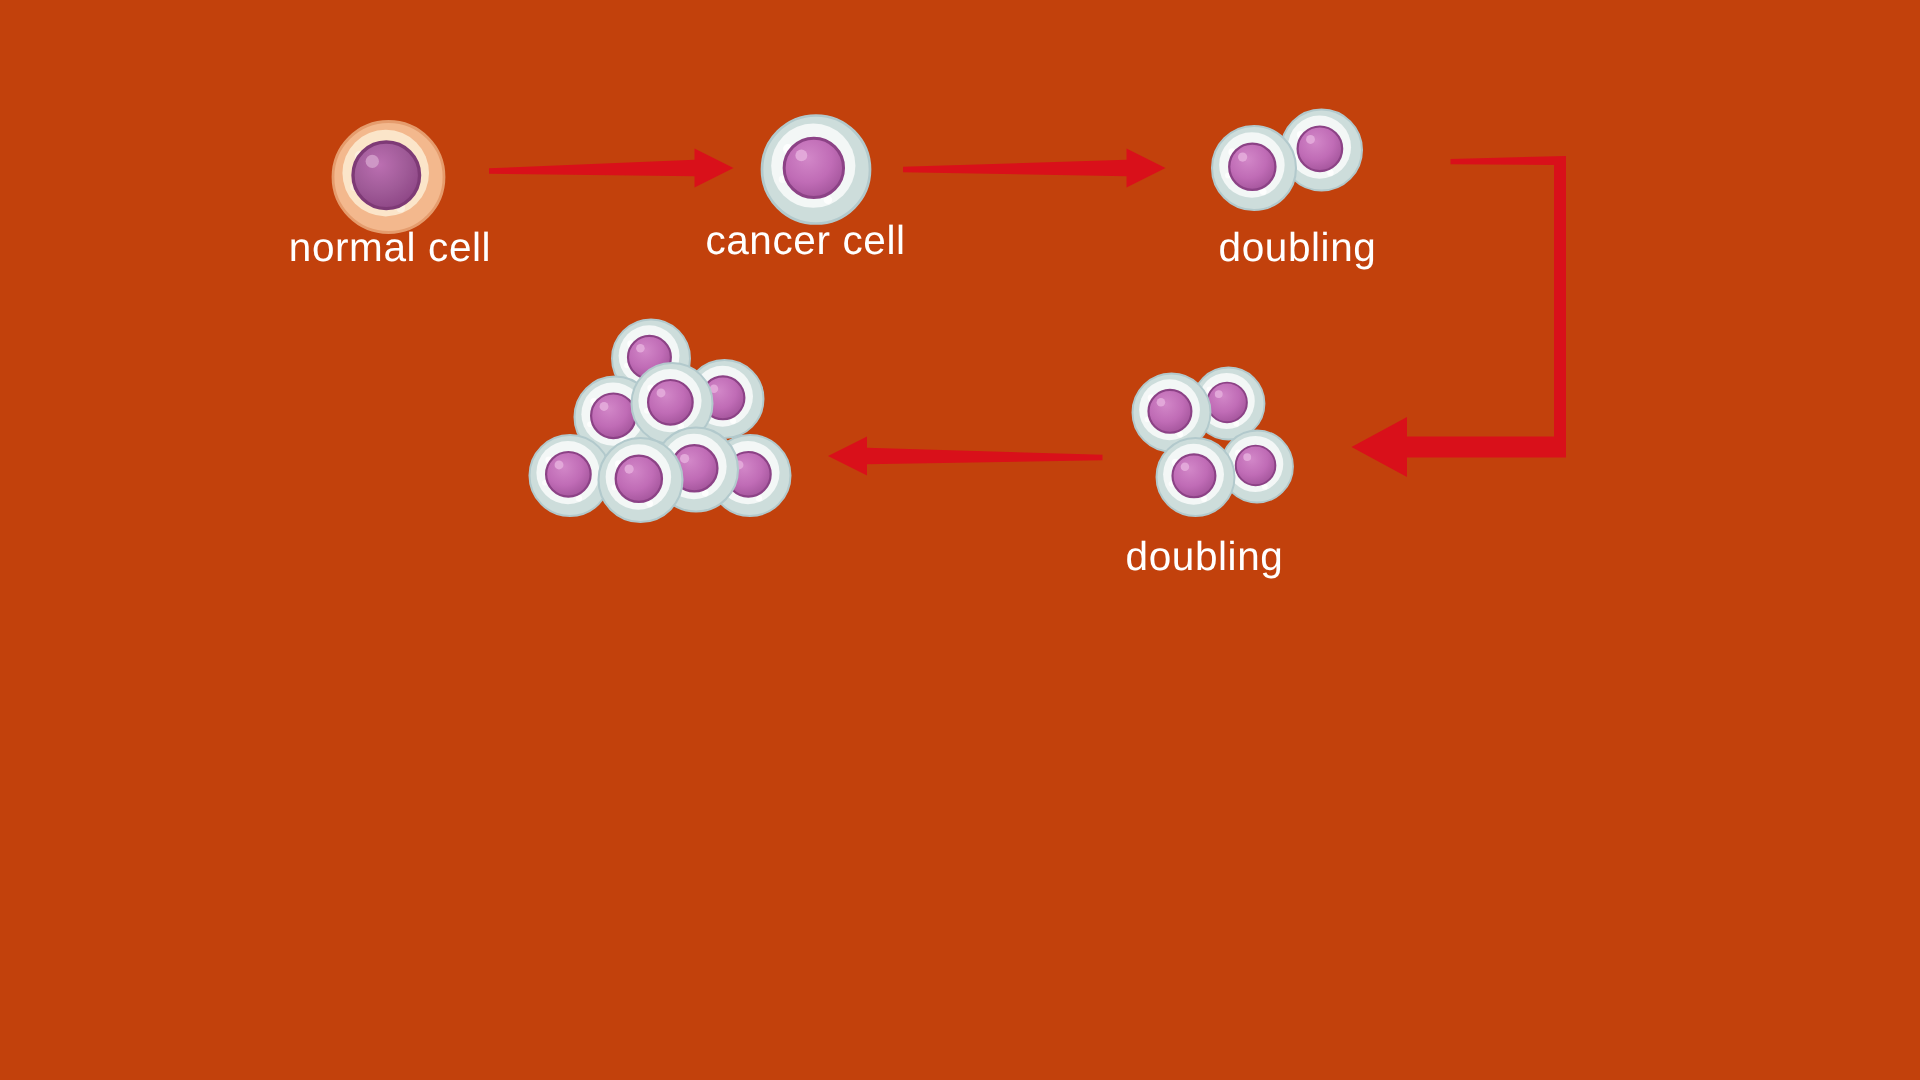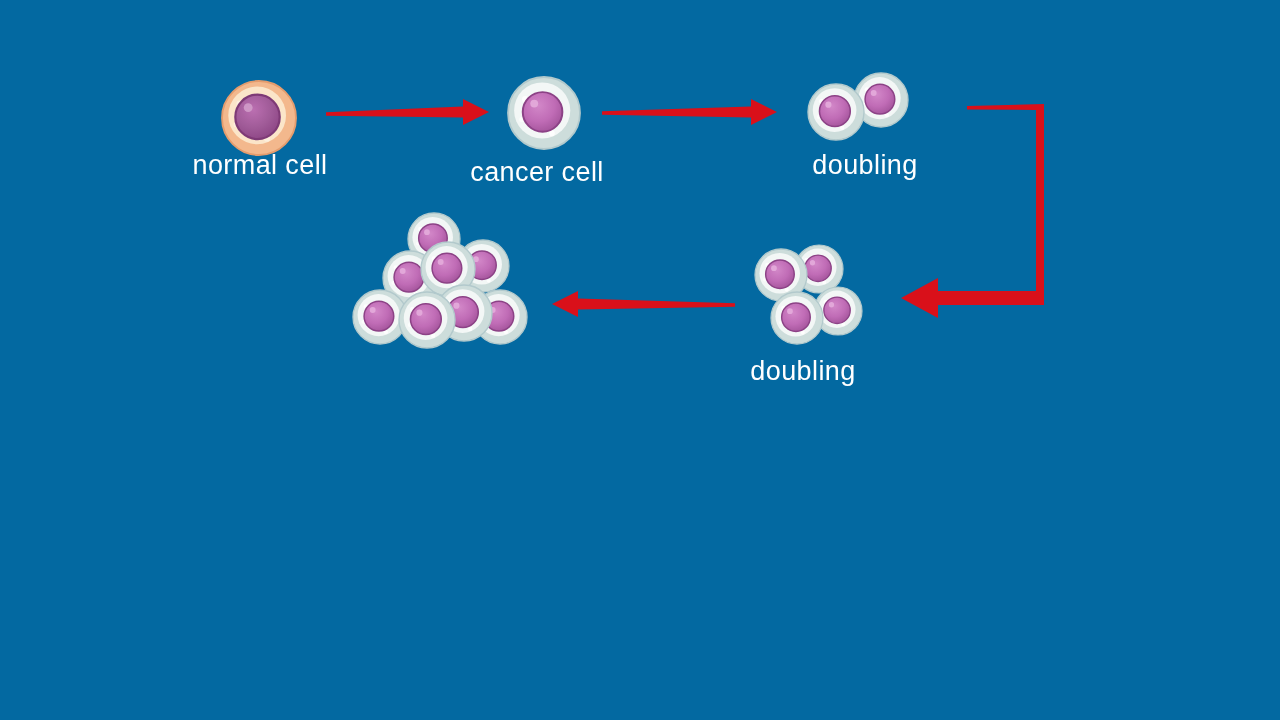--- a/index.html
+++ b/index.html
@@ -27,21 +27,21 @@
     font-size: 27px;
     font-weight: 400;
     letter-spacing: 0.4px;
     white-space: nowrap;
     line-height: 1.1;
   }
 </style>
 </head>
 <body>
 
-<div class="stage" style="background: #0369a1;">
+<div class="stage" style="background: #c2410c;">
   <svg width="1280" height="720" viewBox="0 0 1280 720">
     <defs>
         <radialGradient id="nucleus-grad-normal" cx="40%" cy="34%" r="78%">
           <stop offset="0%" stop-color="#bb6fb1"></stop>
           <stop offset="52%" stop-color="#a05b98"></stop>
           <stop offset="100%" stop-color="#884080"></stop>
         </radialGradient>
         <radialGradient id="nucleus-grad-cancer" cx="40%" cy="34%" r="78%">
           <stop offset="0%" stop-color="#d287c8"></stop>
           <stop offset="52%" stop-color="#c06cb6"></stop>
@@ -196,16 +196,16 @@
           <circle cx="412.44" cy="309.36" r="2.52" fill="#ffffff" opacity="0.85"></circle>
           <circle cx="409.64" cy="325.04" r="1.9600000000000002" fill="#ffffff" opacity="0.7"></circle>
           <circle cx="433.16" cy="335.68" r="2.24" fill="#ffffff" opacity="0.8"></circle>
           <circle cx="425.88" cy="319.16" r="15.400000000000002" fill="url(#nucleus-grad-cancer)" stroke="#8c4286" stroke-width="1.5400000000000003"></circle>
           <circle cx="419.412" cy="312.692" r="3.0800000000000005" fill="#e3aada" opacity="0.95"></circle>
         </g>
       </g>
   </svg>
 
   <div class="cell-label" style="left: 260px; top: 151px; color: rgb(255, 255, 255);">normal cell</div>
-  <div class="cell-label" style="left: 537px; top: 158px; color: rgb(255, 255, 255);">cancer cell</div>
+  <div class="cell-label" style="left: 537px; top: 146px; color: rgb(255, 255, 255);">cancer cell</div>
   <div class="cell-label" style="left: 865px; top: 151px; color: rgb(255, 255, 255);">doubling</div>
   <div class="cell-label" style="left: 803px; top: 357px; color: rgb(255, 255, 255);">doubling</div>
 </div>
 
 </body></html>

